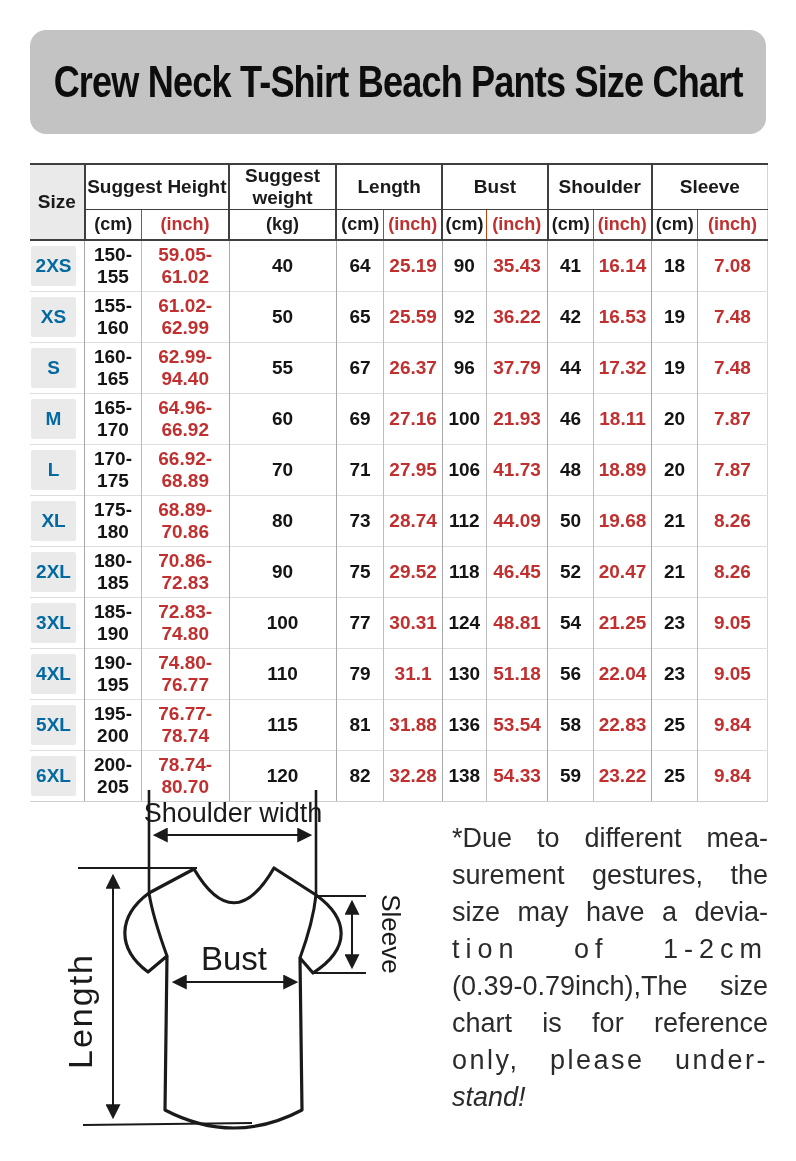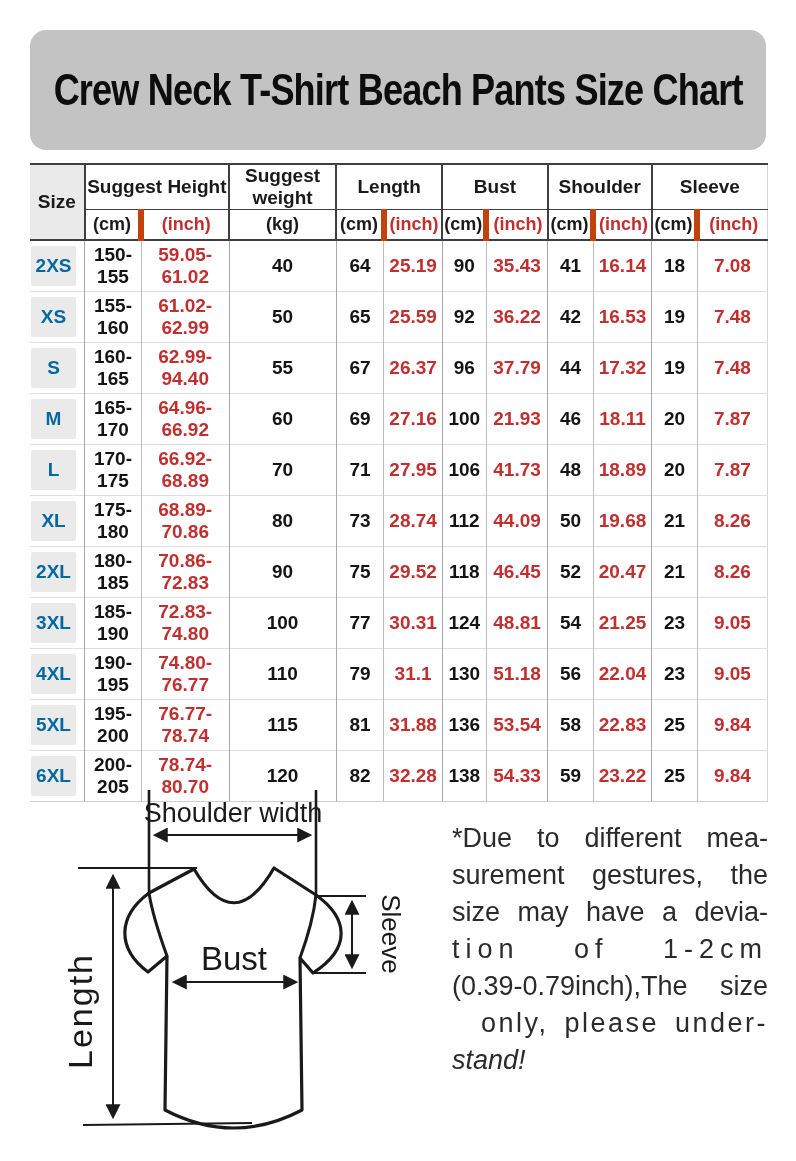--- a/index.html
+++ b/index.html
@@ -2,36 +2,36 @@
 <html><head>
 <meta charset="utf-8">
 <style>
   * { margin:0; padding:0; box-sizing:border-box; }
   html,body { background:#ffffff; }
   body { width:796px; height:1161px; overflow:hidden;
          font-family:"Liberation Sans", sans-serif; color:#141414; }
   .page { position:relative; width:796px; height:1161px; background:#fff; }
 
   
-  .banner { position:absolute; left:30px; top:30px; width:736px; height:120px;
+  .banner { position:absolute; left:30px; top:30px; width:736px; height:104px;
             background:#c3c3c3; border-radius:16px;
             display:flex; align-items:center; justify-content:center; }
   .banner h1 { font-size:44px; font-weight:700; color:#0d0d0d; white-space:nowrap;
                letter-spacing:-1px; transform:scaleX(0.82); transform-origin:center; }
 
   
   table.size-table { position:absolute; left:30px; top:163px; width:738px;
                      border-collapse:collapse; table-layout:fixed;
                      border-top:2px solid #3f3f3f; border-right:1px solid #d4d4d4; }
   .size-table th, .size-table td { text-align:center; vertical-align:middle; }
 
   thead th { font-size:19px; font-weight:700; color:#1a1a1a; height:34px; background:#fff; }
   thead tr.units th { font-size:18px; font-weight:600; height:30px; }
   thead th.grp  { border-left:2px solid #3f3f3f; }
-  thead th.sub  { border-left:6px solid #c2410c; }
+  thead th.sub  { border-left:1px solid #c2410c; }
   thead th.bot  { border-bottom:2px solid #3f3f3f; }
   thead tr.names th:not(.size-head) { border-bottom:1px solid #3f3f3f; }
   th.size-head { background:#eaeaea; font-weight:600; }
   thead .inch, tbody .inch { color:#c22f2f; }
 
   tbody td { height:50px; font-size:19px; font-weight:600; background:#fff; }
   tbody td { border-left:1px solid #bdbdbd; }
   tbody td.grp { border-left:1px solid #a8a8a8; }
   tbody td.size { border-left:none; }
   tbody tr + tr td { border-top:1px solid #dedede; }
@@ -42,21 +42,21 @@
   
   .bottom { position:absolute; left:30px; top:786px; width:738px; display:flex; }
   .diagram { width:412px; height:378px; flex:0 0 412px; }
   .diagram text { fill:#1a1a1a; font-family:"Liberation Sans", sans-serif; }
 
   .note { width:316px; margin-left:10px; margin-top:34px;
           font-size:27px; line-height:37px; color:#2b2b2b; }
   .note-line { text-align:justify; text-align-last:justify; white-space:nowrap; }
   .note-line:last-child { text-align-last:left;font-style:italic; }
   .note-line.sp1 { letter-spacing:6px; }
-  .note-line.sp2 { letter-spacing:2.5px;margin-left:29px; }
+  .note-line.sp2 { letter-spacing:2.5px; }
 </style>
 </head>
 <body>
 
 <div class="page">
 
   <div class="banner">
     <h1>Crew Neck T-Shirt Beach Pants Size Chart</h1>
   </div>
 
@@ -313,18 +313,19 @@
       <line x1="322" y1="116" x2="322" y2="181" stroke="#1a1a1a" stroke-width="2" marker-start="url(#arr)" marker-end="url(#arr)"></line>
       <text x="352" y="148" font-size="26" text-anchor="middle" transform="rotate(90 352 148)">Sleeve</text>
     </svg>
 
     <div class="note">
       <div class="note-line">*Due to different mea-</div>
       <div class="note-line">surement gestures, the</div>
       <div class="note-line">size may have a devia-</div>
       <div class="note-line sp1">tion of 1-2cm</div>
       <div class="note-line">(0.39-0.79inch),The size</div>
+      <div class="note-line">chart is for reference</div>
       <div class="note-line sp2">only, please under-</div>
       <div class="note-line">stand!</div>
     </div>
   </div>
 
 </div>
 
 </body></html>

